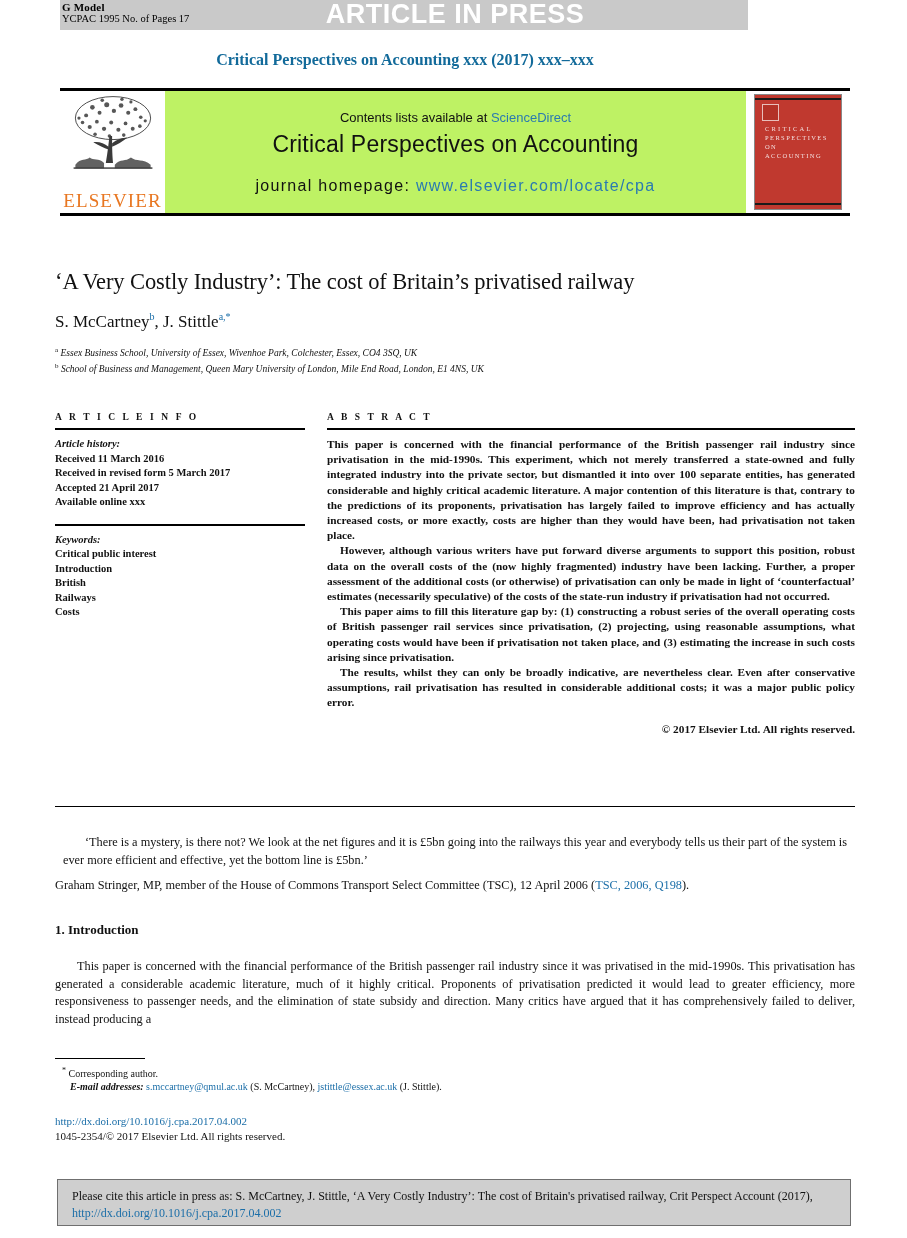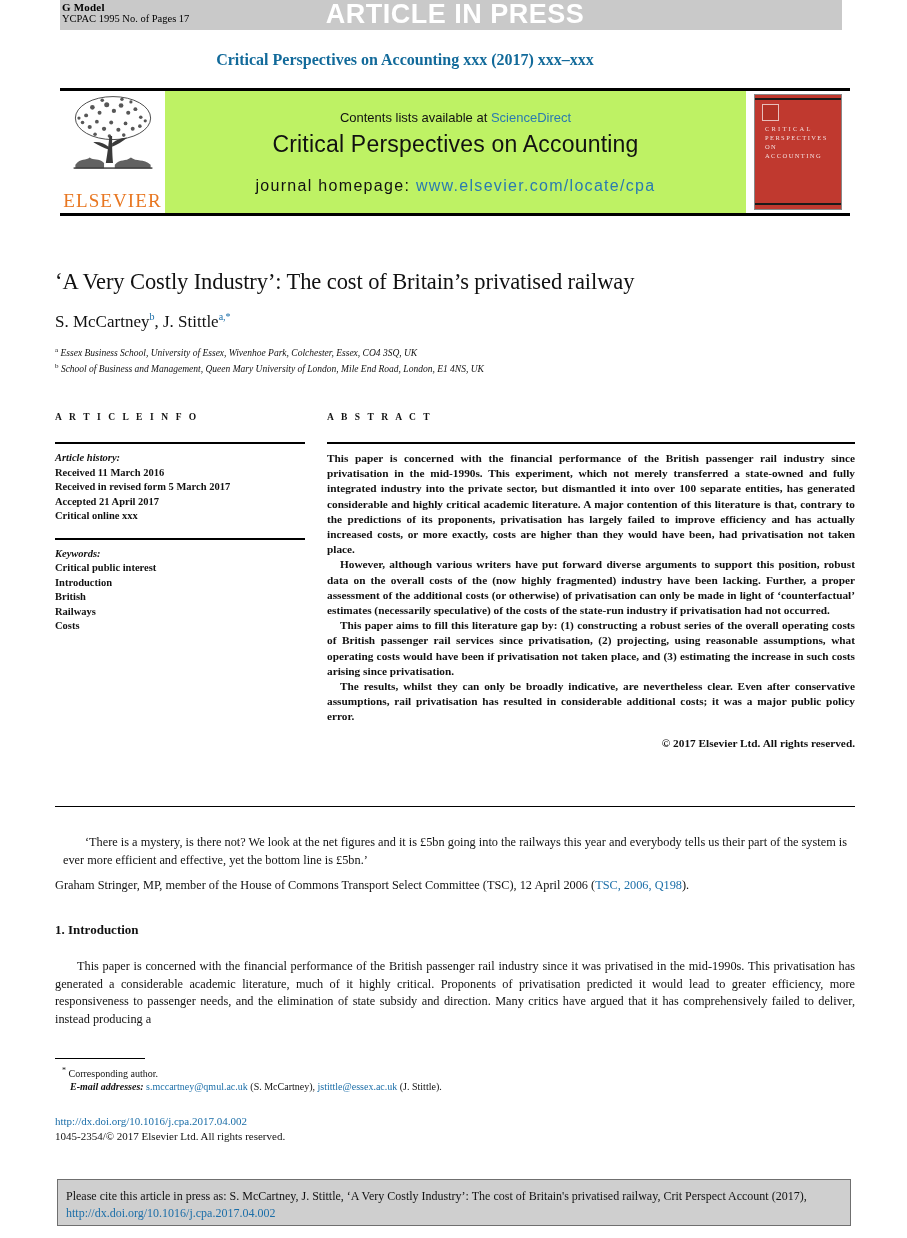--- a/index.html
+++ b/index.html
@@ -19,21 +19,21 @@
   
   .proof-header {
     position: absolute;
     top: 0; left: 0;
     width: 907px;
     height: 38px;
   }
   .proof-band {
     position: absolute;
     left: 60px; top: 0;
-    width: 782px;
+    width: 688px;
     height: 30px;
     background: #c9c9c9;
   }
   .proof-gmodel {
     position: absolute;
     left: 62px; top: 1px;
     font-family: "Liberation Serif", serif;
     font-weight: bold;
     font-size: 11px;
     line-height: 12px;
@@ -255,21 +255,21 @@
   }
   .col-gap { flex: 0 0 22px; }
   .col-abstract { flex: 1 1 auto; }
 
   .sec-head {
     font-family: "Liberation Serif", serif;
     font-weight: bold;
     font-size: 9.5px;
     letter-spacing: 2.6px;
     color: #111;
-    margin-bottom: 20px;
+    margin-bottom: 6px;
   }
   .hr-thick {
     height: 2px;
     background: #000;
     margin-bottom: 7px;
   }
   .info-label {
     font-family: "Liberation Serif", serif;
     font-style: italic;
     font-weight: bold;
@@ -396,21 +396,21 @@
 
   
   .cite-box {
     position: absolute;
     left: 57px; top: 1179px;
     width: 794px;
     height: 47px;
     background: #cfcfcf;
     border: 1px solid #6f6f6f;
     box-sizing: border-box;
-    padding: 8px 8px;
+    padding: 8px 14px;
   }
   .cite-text {
     font-family: "Liberation Serif", serif;
     font-size: 12px;
     line-height: 17px;
     color: #111;
   }
 </style>
 </head>
 <body>
@@ -514,21 +514,21 @@
 
 <div class="info-abstract">
 
   <div class="col-info">
     <div class="sec-head">A R T I C L E  I N F O</div>
     <div class="hr-thick"></div>
     <div class="info-label">Article history:</div>
     <div class="info-line">Received 11 March 2016</div>
     <div class="info-line">Received in revised form 5 March 2017</div>
     <div class="info-line">Accepted 21 April 2017</div>
-    <div class="info-line">Critical online xxx</div>
+    <div class="info-line">Available online xxx</div>
     <div class="info-gap"></div>
     <div class="hr-thick"></div>
     <div class="info-label">Keywords:</div>
     <div class="info-line">Critical public interest</div>
     <div class="info-line">Introduction</div>
     <div class="info-line">British</div>
     <div class="info-line">Railways</div>
     <div class="info-line">Costs</div>
   </div>
 

